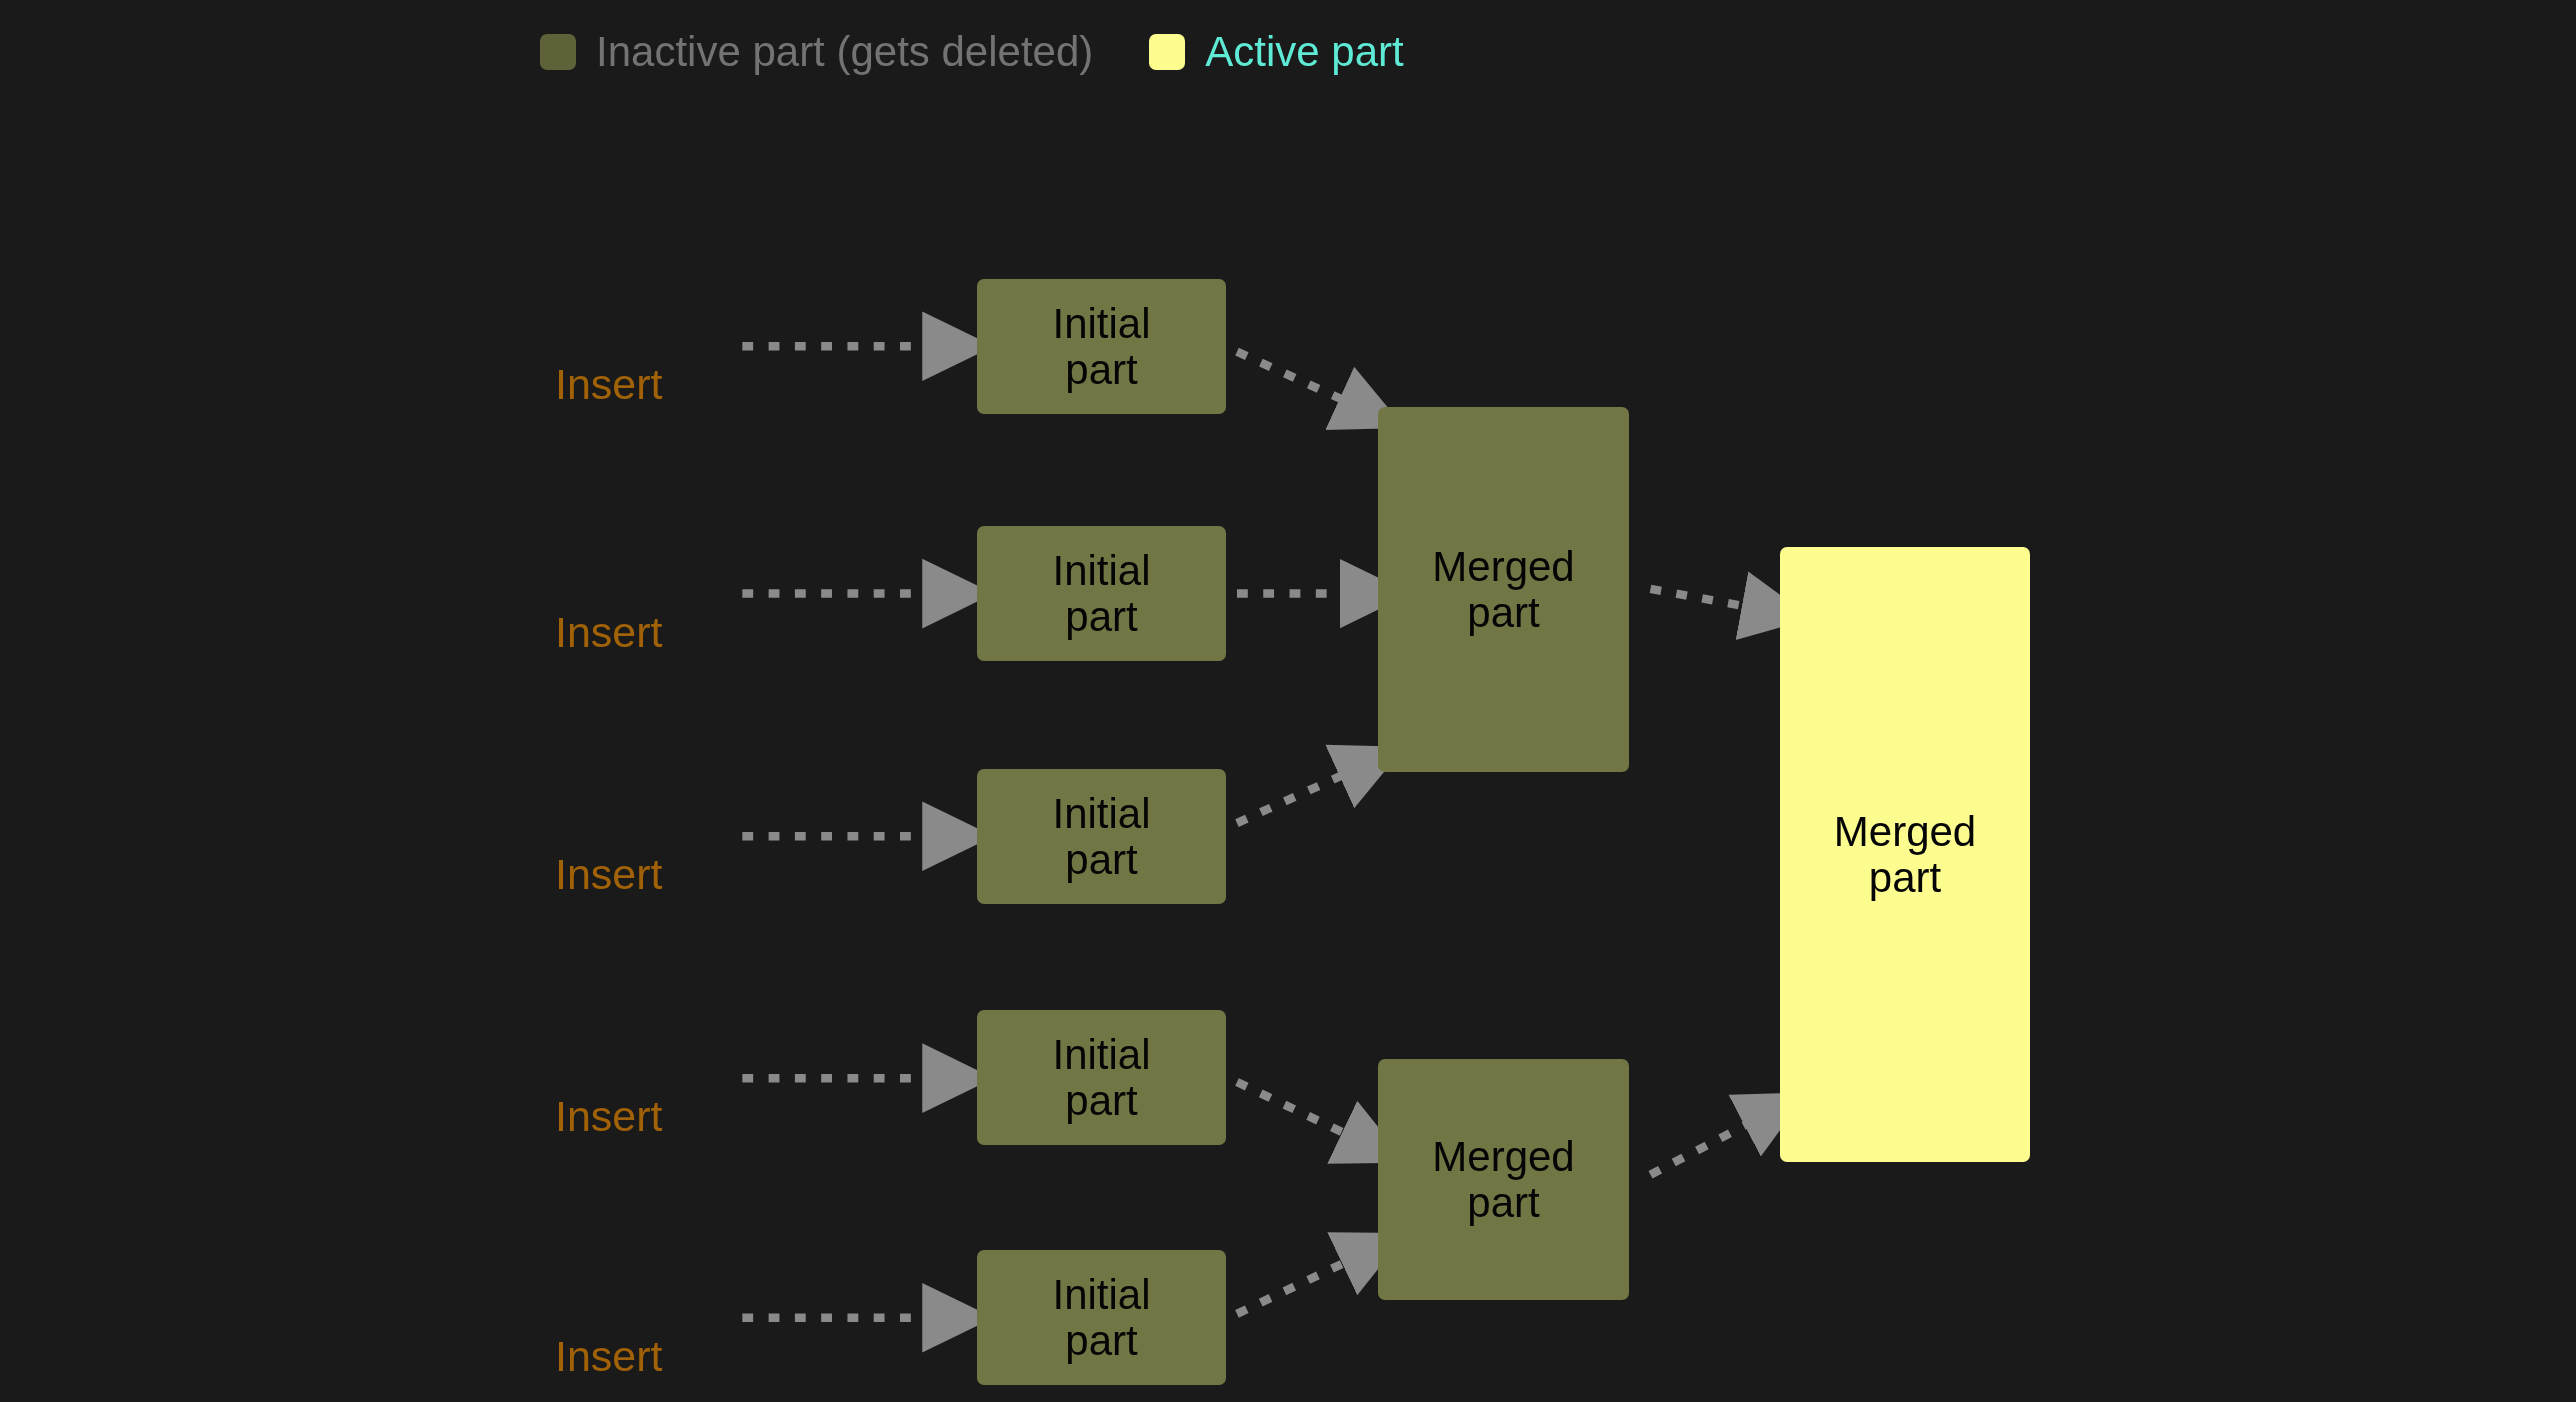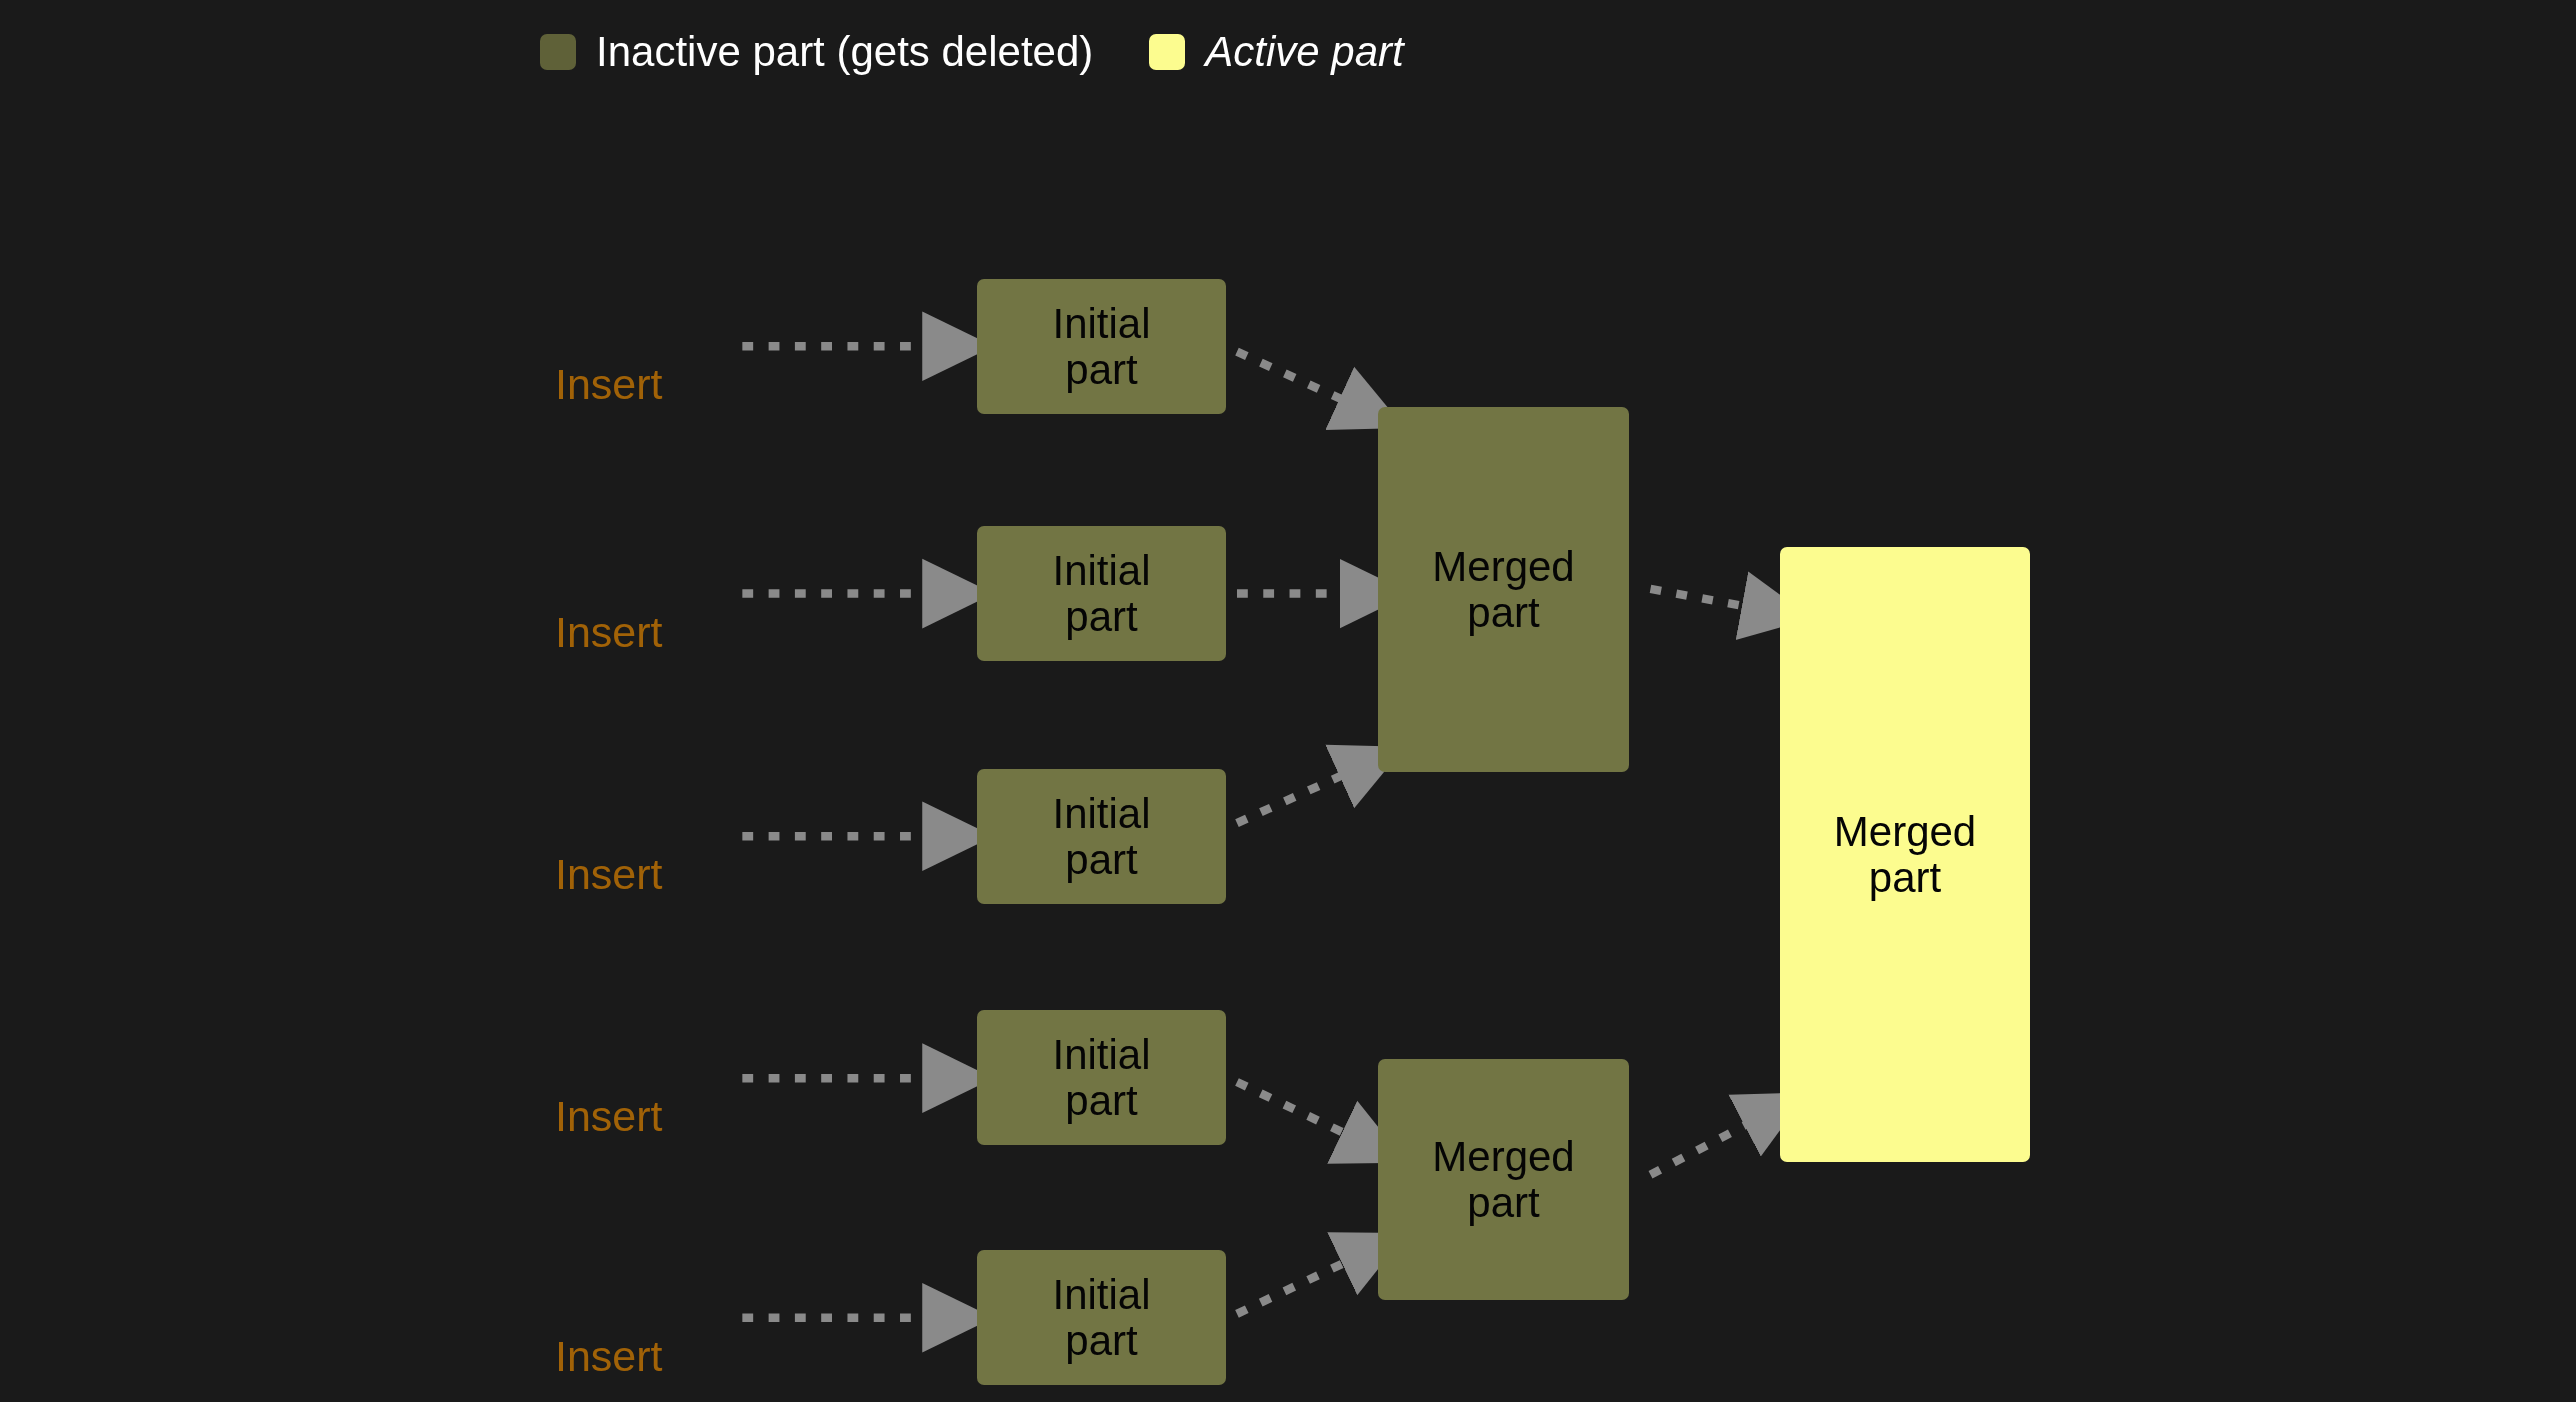--- a/index.html
+++ b/index.html
@@ -83,26 +83,26 @@
   }
 </style>
 </head>
 <body>
 
 <div id="stage">
 
   <div class="legend">
     <div class="legend-entry">
       <div class="legend-swatch" style="background:#5f6138;"></div>
-      <div class="legend-label" style="color:#ffffff;">Inactive part (gets deleted)</div>
+      <div class="legend-label" style="color:#737373;">Inactive part (gets deleted)</div>
     </div>
     <div class="legend-gap"></div>
     <div class="legend-entry">
       <div class="legend-swatch" style="background:#fcfc8f;"></div>
-      <div class="legend-label" style="color:#ffffff;font-style:italic;">Active part</div>
+      <div class="legend-label" style="color:#5eead4;">Active part</div>
     </div>
   </div>
 
   <svg class="arrows" viewBox="0 0 3332 1814" xmlns="http://www.w3.org/2000/svg">
     <defs>
       <marker id="ah" markerWidth="9" markerHeight="9" refX="3.2" refY="4.5" orient="auto" markerUnits="strokeWidth">
         <path d="M0,0.4 L8.4,4.5 L0,8.6 z" fill="#8a8a8a"></path>
       </marker>
     </defs>
 

